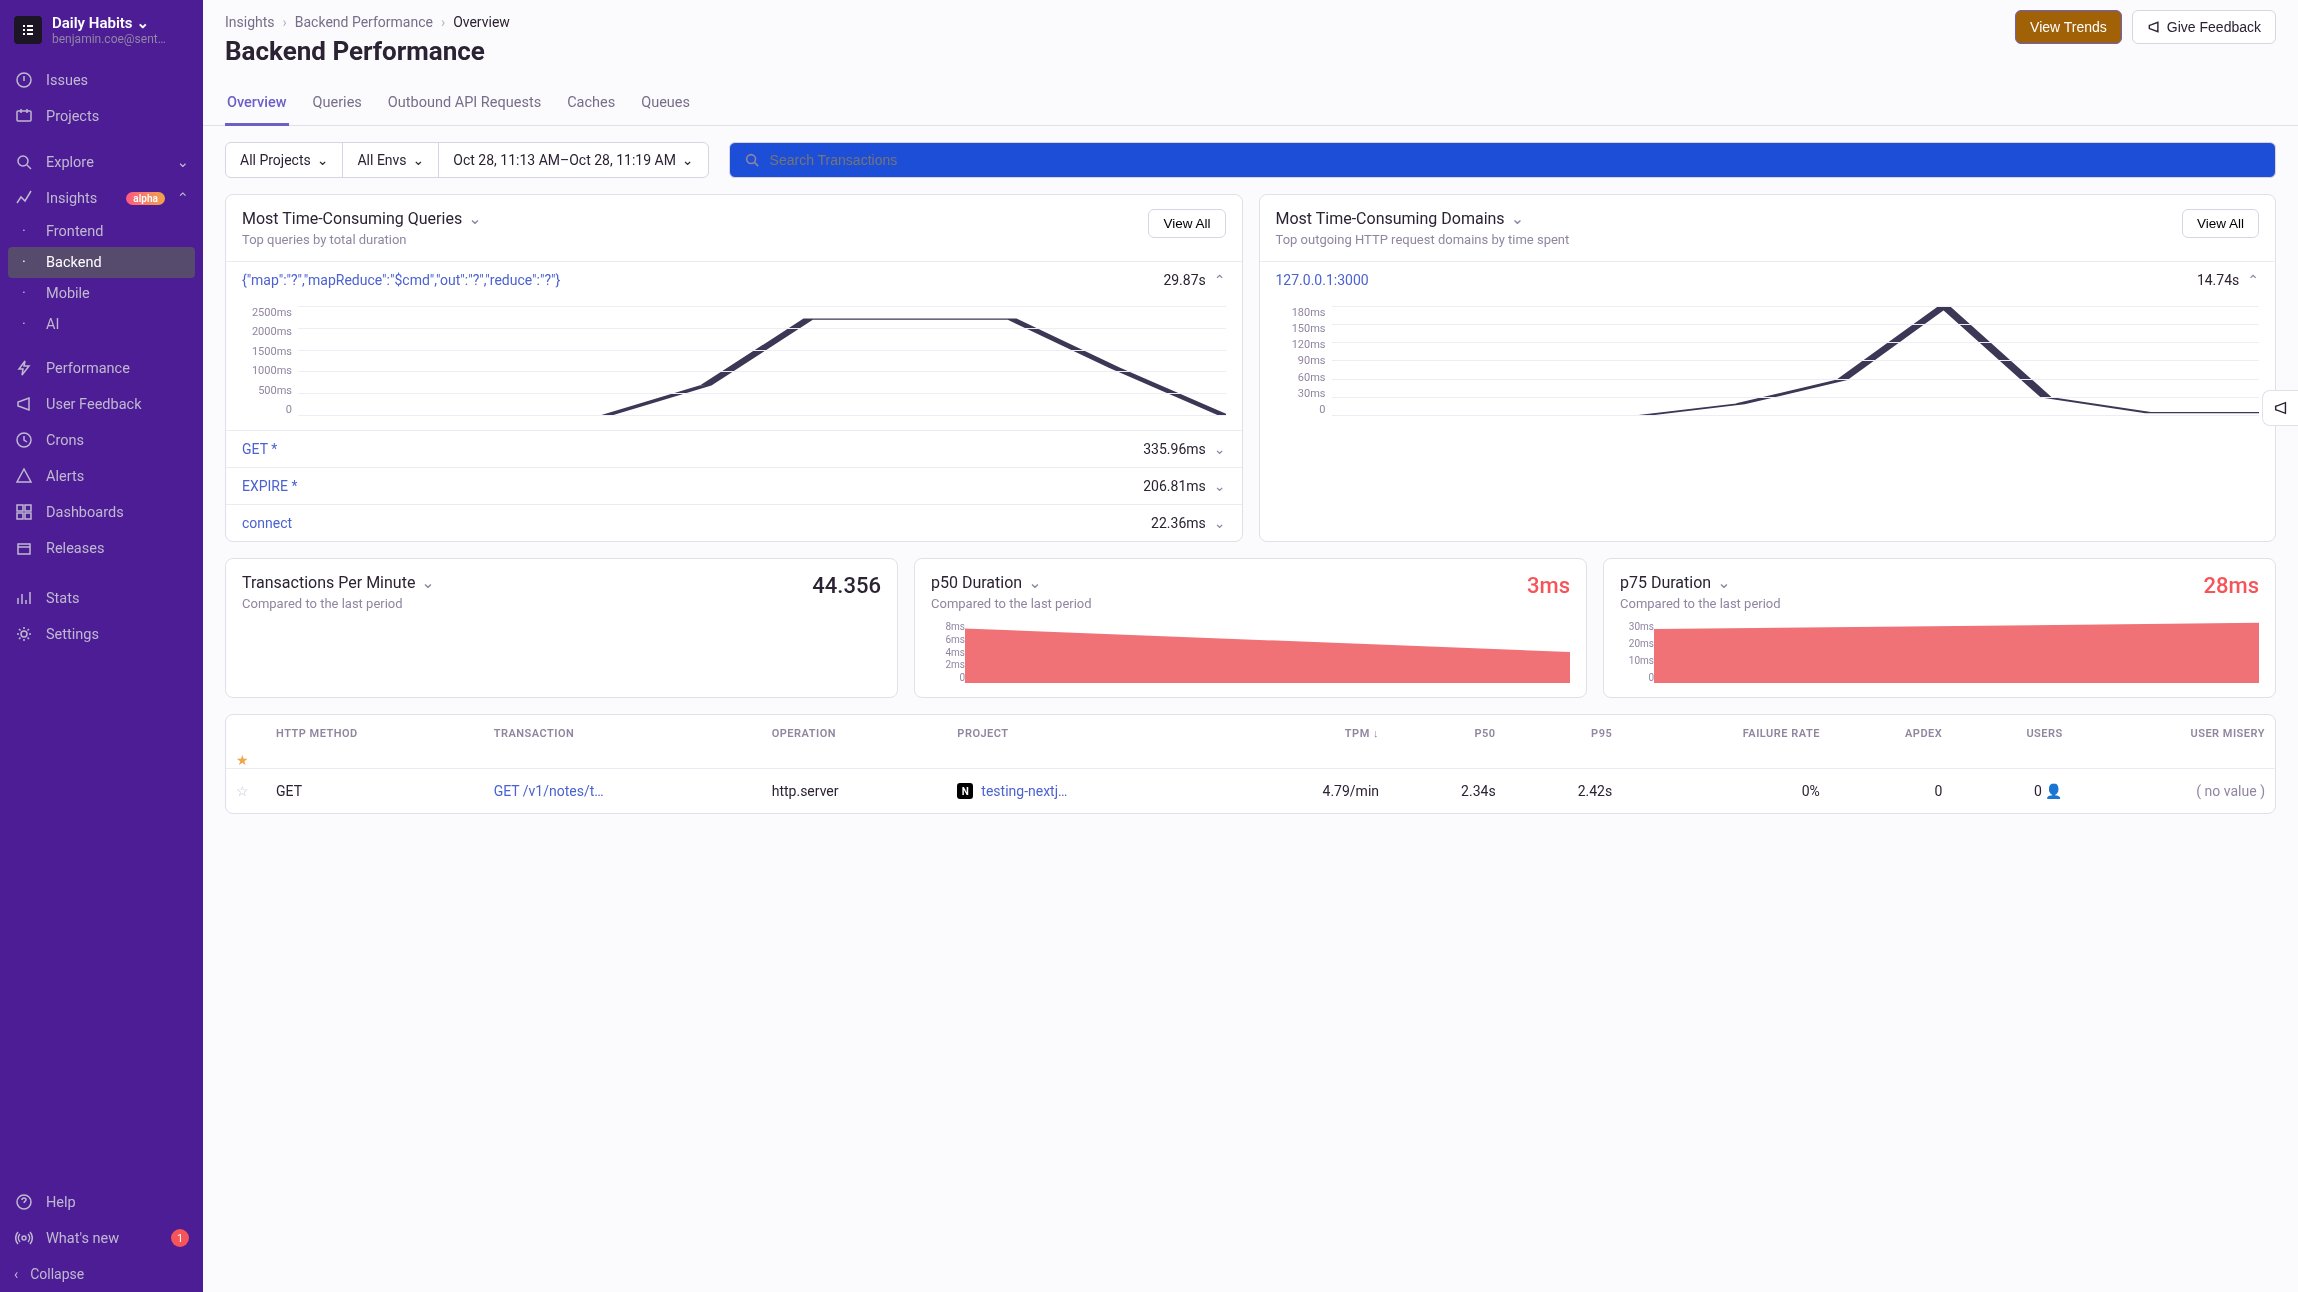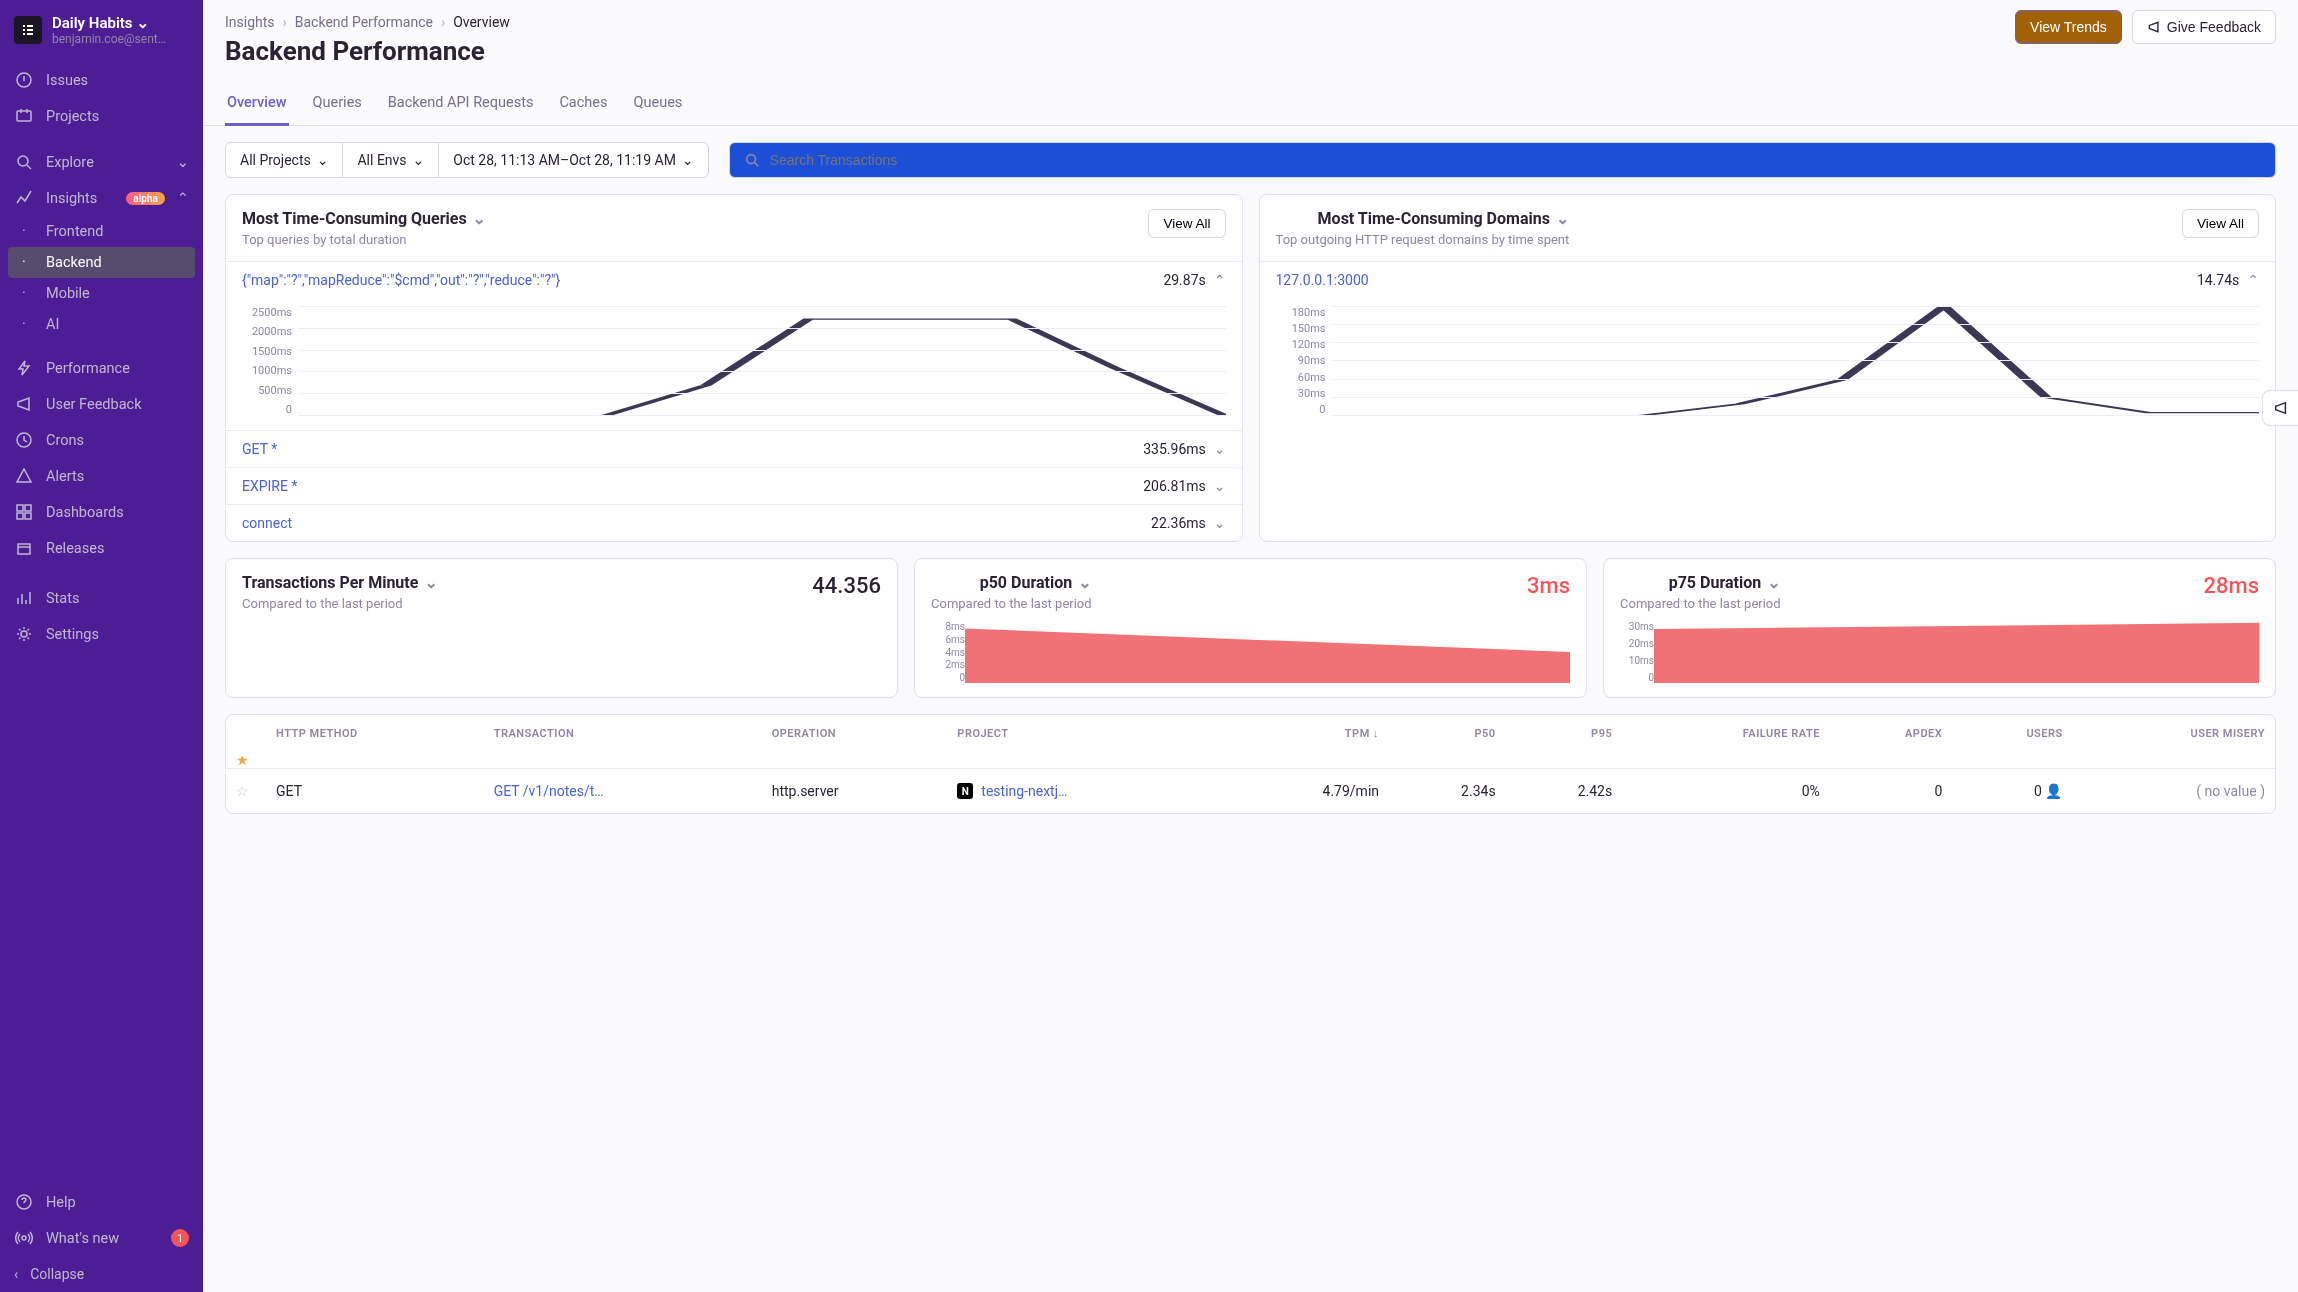--- a/index.html
+++ b/index.html
@@ -50,21 +50,21 @@
 .filter-seg:last-child { border-right: none; }
 .search-box { flex: 1; border: 1px solid #d9d4e2; border-radius: 6px; background: #1d4ed8; display: flex; align-items: center; padding: 0 14px; gap: 10px; }
 .search-box input { border: none; outline: none; flex: 1; font-size: 14px; padding: 9px 0; background: transparent; }
 
 .content { flex: 1; overflow-y: auto; padding: 0 22px 22px 22px; }
 
 .panels-row { display: grid; grid-template-columns: 1fr 1fr; gap: 16px; margin-bottom: 16px; }
 .panel { background: #fff; border: 1px solid #e3dfea; border-radius: 8px; }
 .panel-header { padding: 14px 16px; display: flex; justify-content: space-between; align-items: flex-start; }
 .panel-title-wrap { }
-.panel-title { font-size: 16px; font-weight: 700; color: #2b2233; display: flex; align-items: center; gap: 6px; justify-content: flex-end; }
+.panel-title { font-size: 16px; font-weight: 400; color: #2b2233; display: flex; align-items: center; gap: 6px; }
 .panel-sub { font-size: 13px; color: #9086a0; margin-top: 4px; }
 .btn-small { border: 1px solid #d9d4e2; background: #fff; border-radius: 6px; padding: 6px 14px; font-size: 13.5px; cursor: pointer; }
 
 .query-row { padding: 10px 16px; border-top: 1px solid #eeeaf3; display: flex; justify-content: space-between; align-items: center; }
 .query-link { color: #4b62d0; font-size: 14px; text-decoration: none; overflow: hidden; text-overflow: ellipsis; white-space: nowrap; max-width: 60%; }
 .query-val { color: #2b2233; font-size: 14px; display: flex; align-items: center; gap: 8px; }
 .chevron { color: #9086a0; }
 
 .sparkline-area { padding: 8px 16px 14px 16px; }
 .spark-chart { position: relative; height: 110px; }
@@ -304,21 +304,21 @@
               </span>
             <span>Give Feedback</span>
           </button>
         </div>
       </div>
     </div>
 
     <nav class="tabs">
       <div class="tab active">Overview</div>
       <div class="tab">Queries</div>
-      <div class="tab">Backend API Requests</div>
+      <div class="tab">Outbound API Requests</div>
       <div class="tab">Caches</div>
       <div class="tab">Queues</div>
     </nav>
 
     <div class="filters">
       <div class="filter-group">
         <div class="filter-seg">
             <span>All Projects</span> 
             <span>⌄</span>
           </div>

